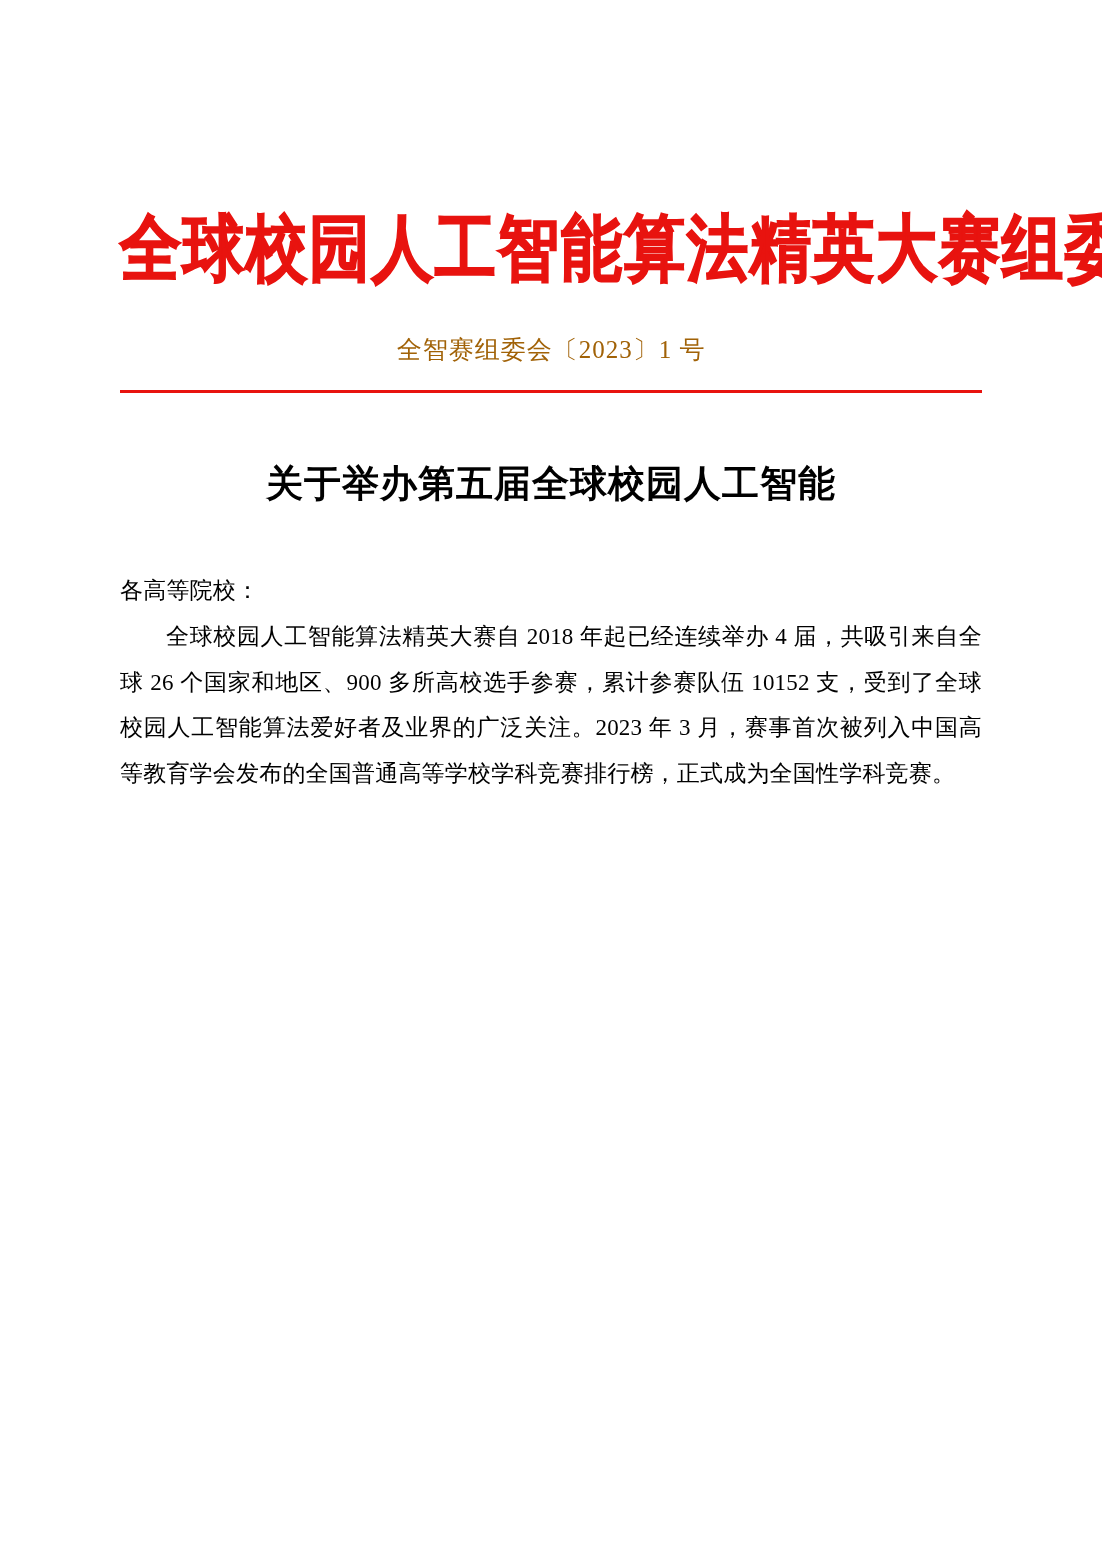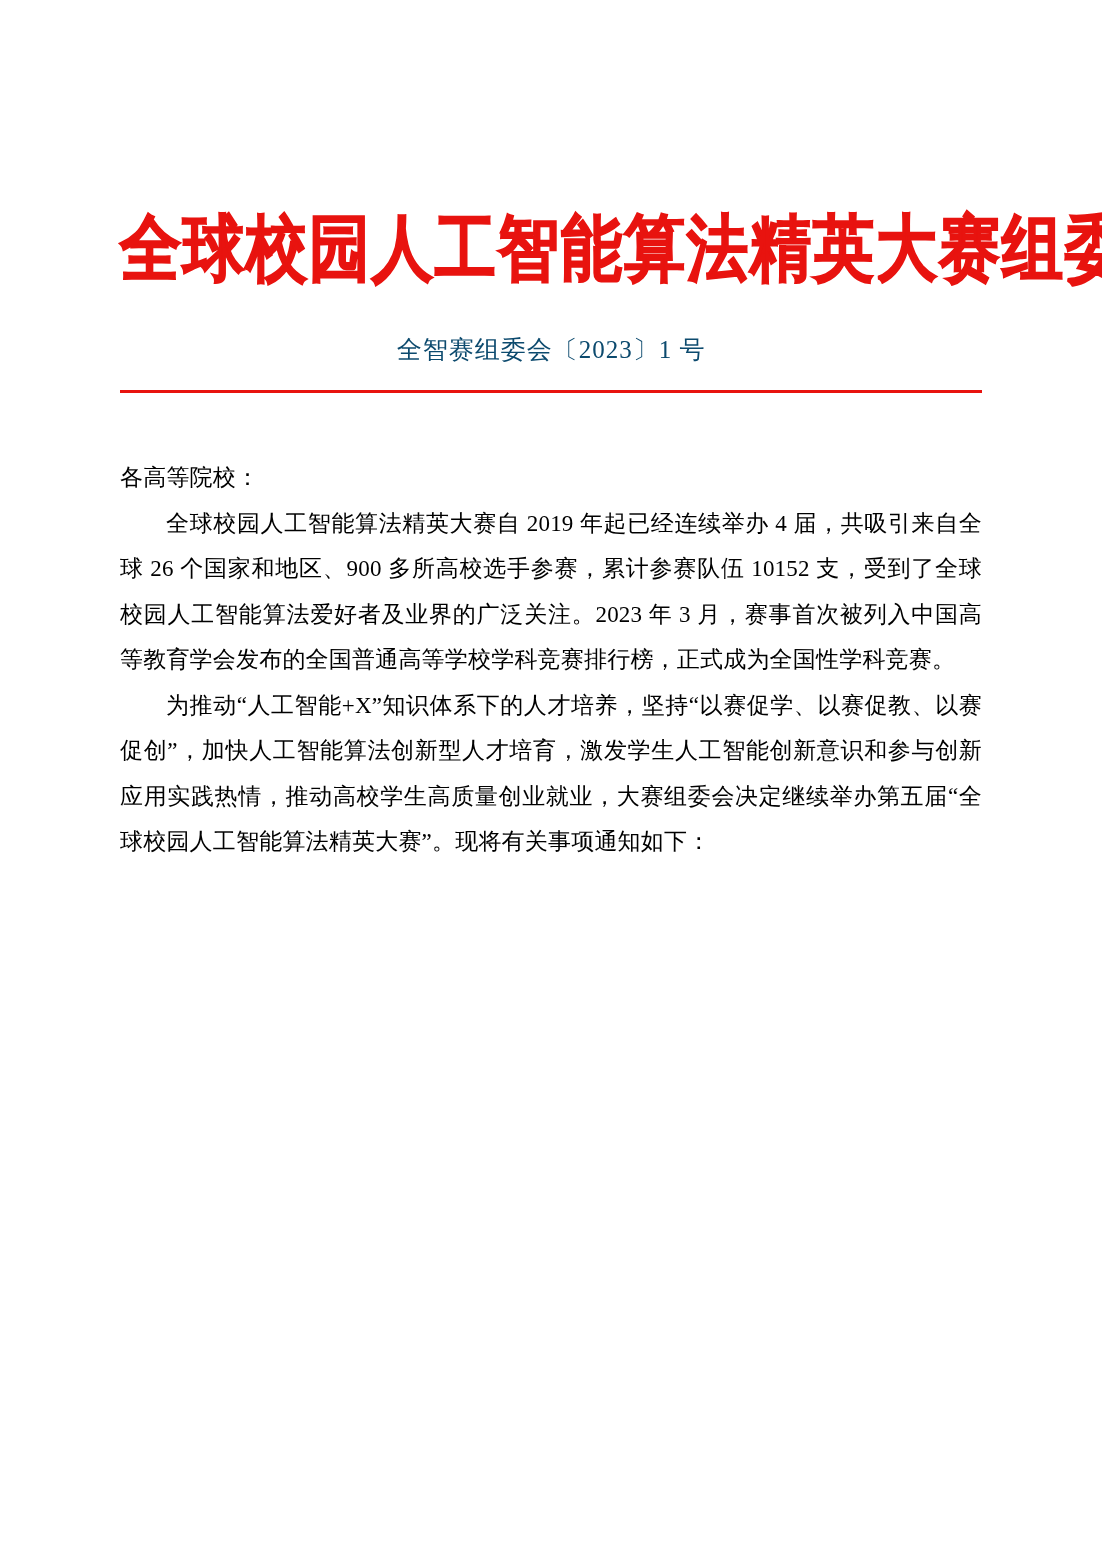--- a/index.html
+++ b/index.html
@@ -34,21 +34,21 @@
     white-space: nowrap;
     transform: scaleY(1.18);
     transform-origin: center top;
     -webkit-text-stroke: 1.4px #e8130f;
   }
   .doc-number {
     text-align: center;
     font-size: 25px;
     margin-top: 58px;
     letter-spacing: 1px;
-    color: #0c4a6e;
+    color: #a16207;
   }
   .red-rule {
     height: 3px;
     background: #e8130f;
     margin-top: 24px;
   }
   .title {
     text-align: center;
     font-weight: bold;
     font-size: 37px;
@@ -76,21 +76,21 @@
 
 <div class="page">
 
   <div class="masthead">全球校园人工智能算法精英大赛组委会</div>
 
   <div class="doc-number">全智赛组委会〔2023〕1 号</div>
 
   <div class="red-rule"></div>
 
   <div class="title">
+    <div>关于举办第五届全球校园人工智能</div>
   </div>
 
   <div class="body-text">
     <p>各高等院校：</p>
-    <p class="indent">全球校园人工智能算法精英大赛自 2019 年起已经连续举办 4 届，共吸引来自全球 26 个国家和地区、900 多所高校选手参赛，累计参赛队伍 10152 支，受到了全球校园人工智能算法爱好者及业界的广泛关注。2023 年 3 月，赛事首次被列入中国高等教育学会发布的全国普通高等学校学科竞赛排行榜，正式成为全国性学科竞赛。</p>
-    <p class="indent">为推动“人工智能+X”知识体系下的人才培养，坚持“以赛促学、以赛促教、以赛促创”，加快人工智能算法创新型人才培育，激发学生人工智能创新意识和参与创新应用实践热情，推动高校学生高质量创业就业，大赛组委会决定继续举办第五届“全球校园人工智能算法精英大赛”。现将有关事项通知如下：</p>
+    <p class="indent">全球校园人工智能算法精英大赛自 2018 年起已经连续举办 4 届，共吸引来自全球 26 个国家和地区、900 多所高校选手参赛，累计参赛队伍 10152 支，受到了全球校园人工智能算法爱好者及业界的广泛关注。2023 年 3 月，赛事首次被列入中国高等教育学会发布的全国普通高等学校学科竞赛排行榜，正式成为全国性学科竞赛。</p>
   </div>
 
 </div>
 
 </body></html>

